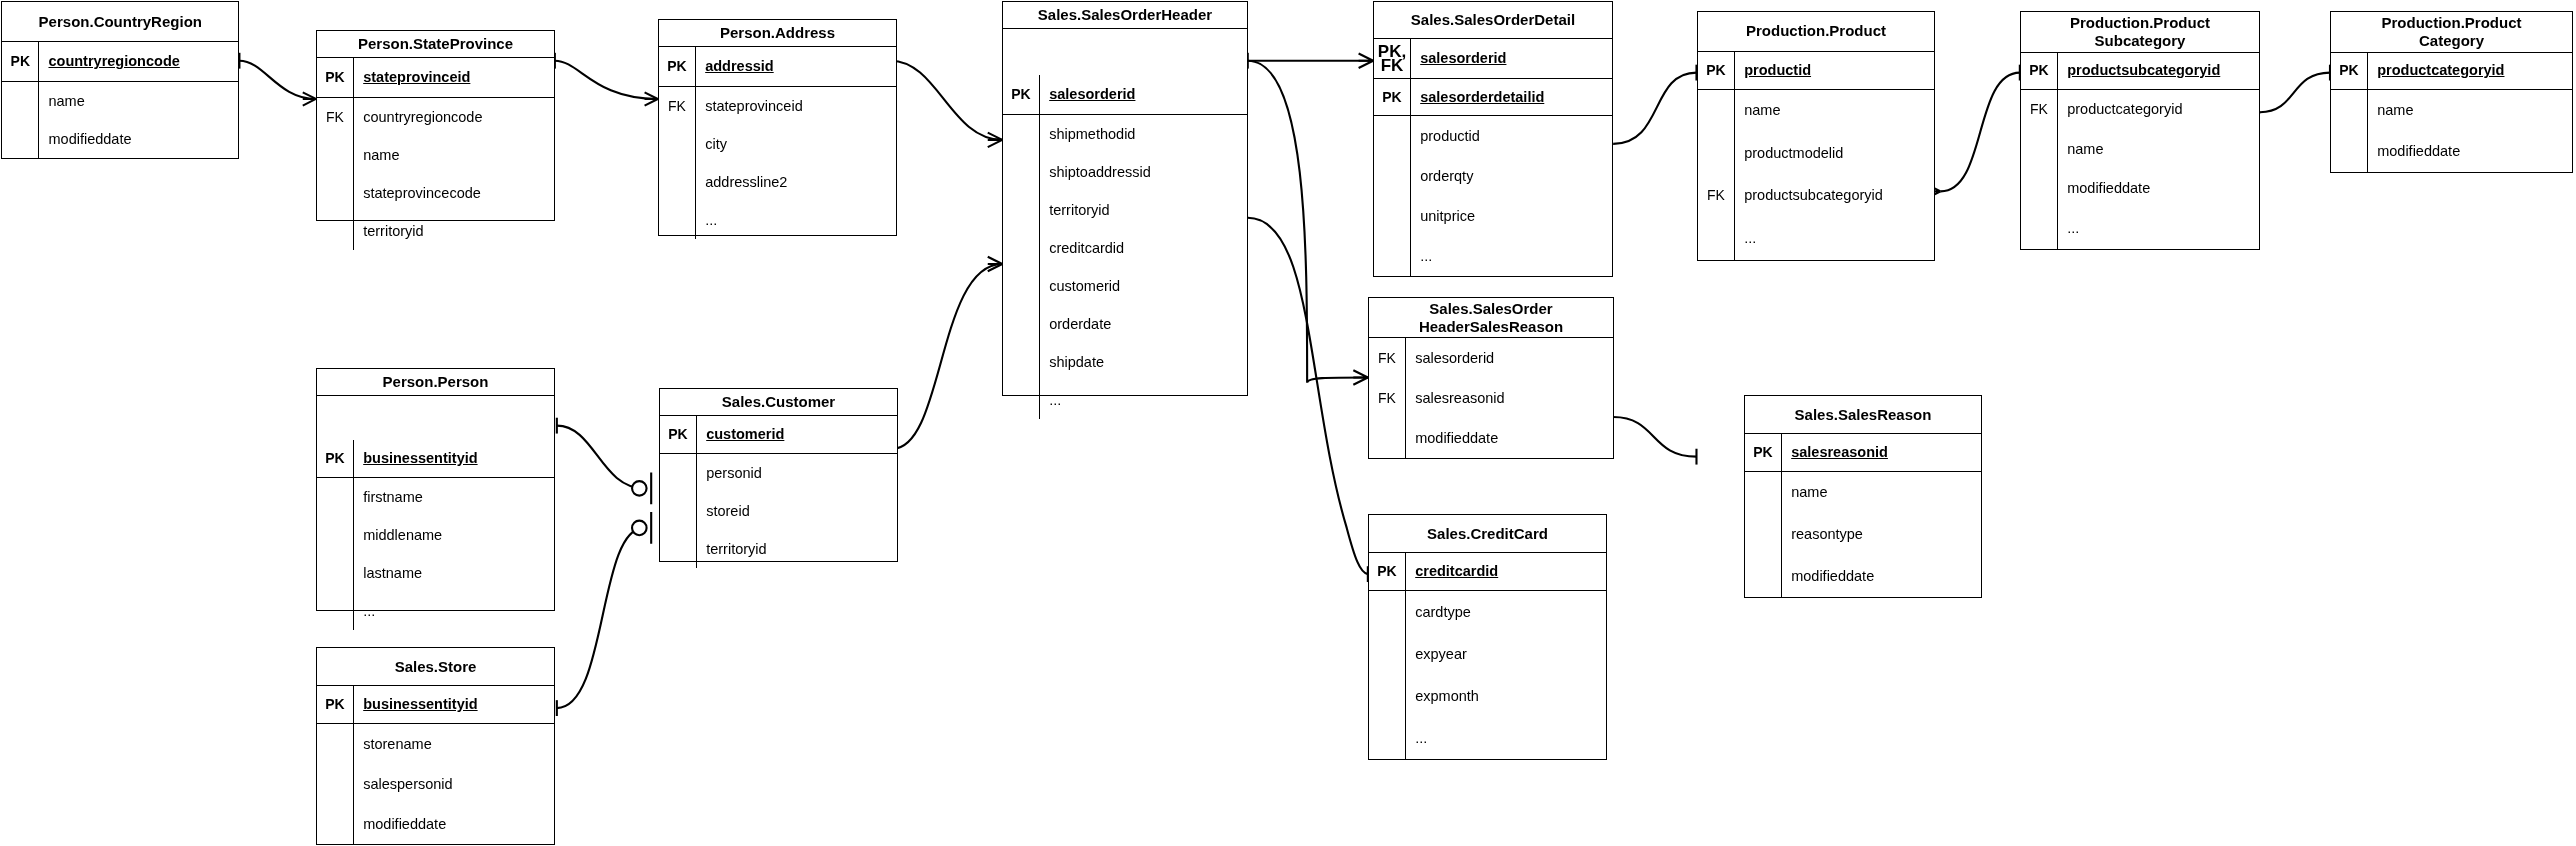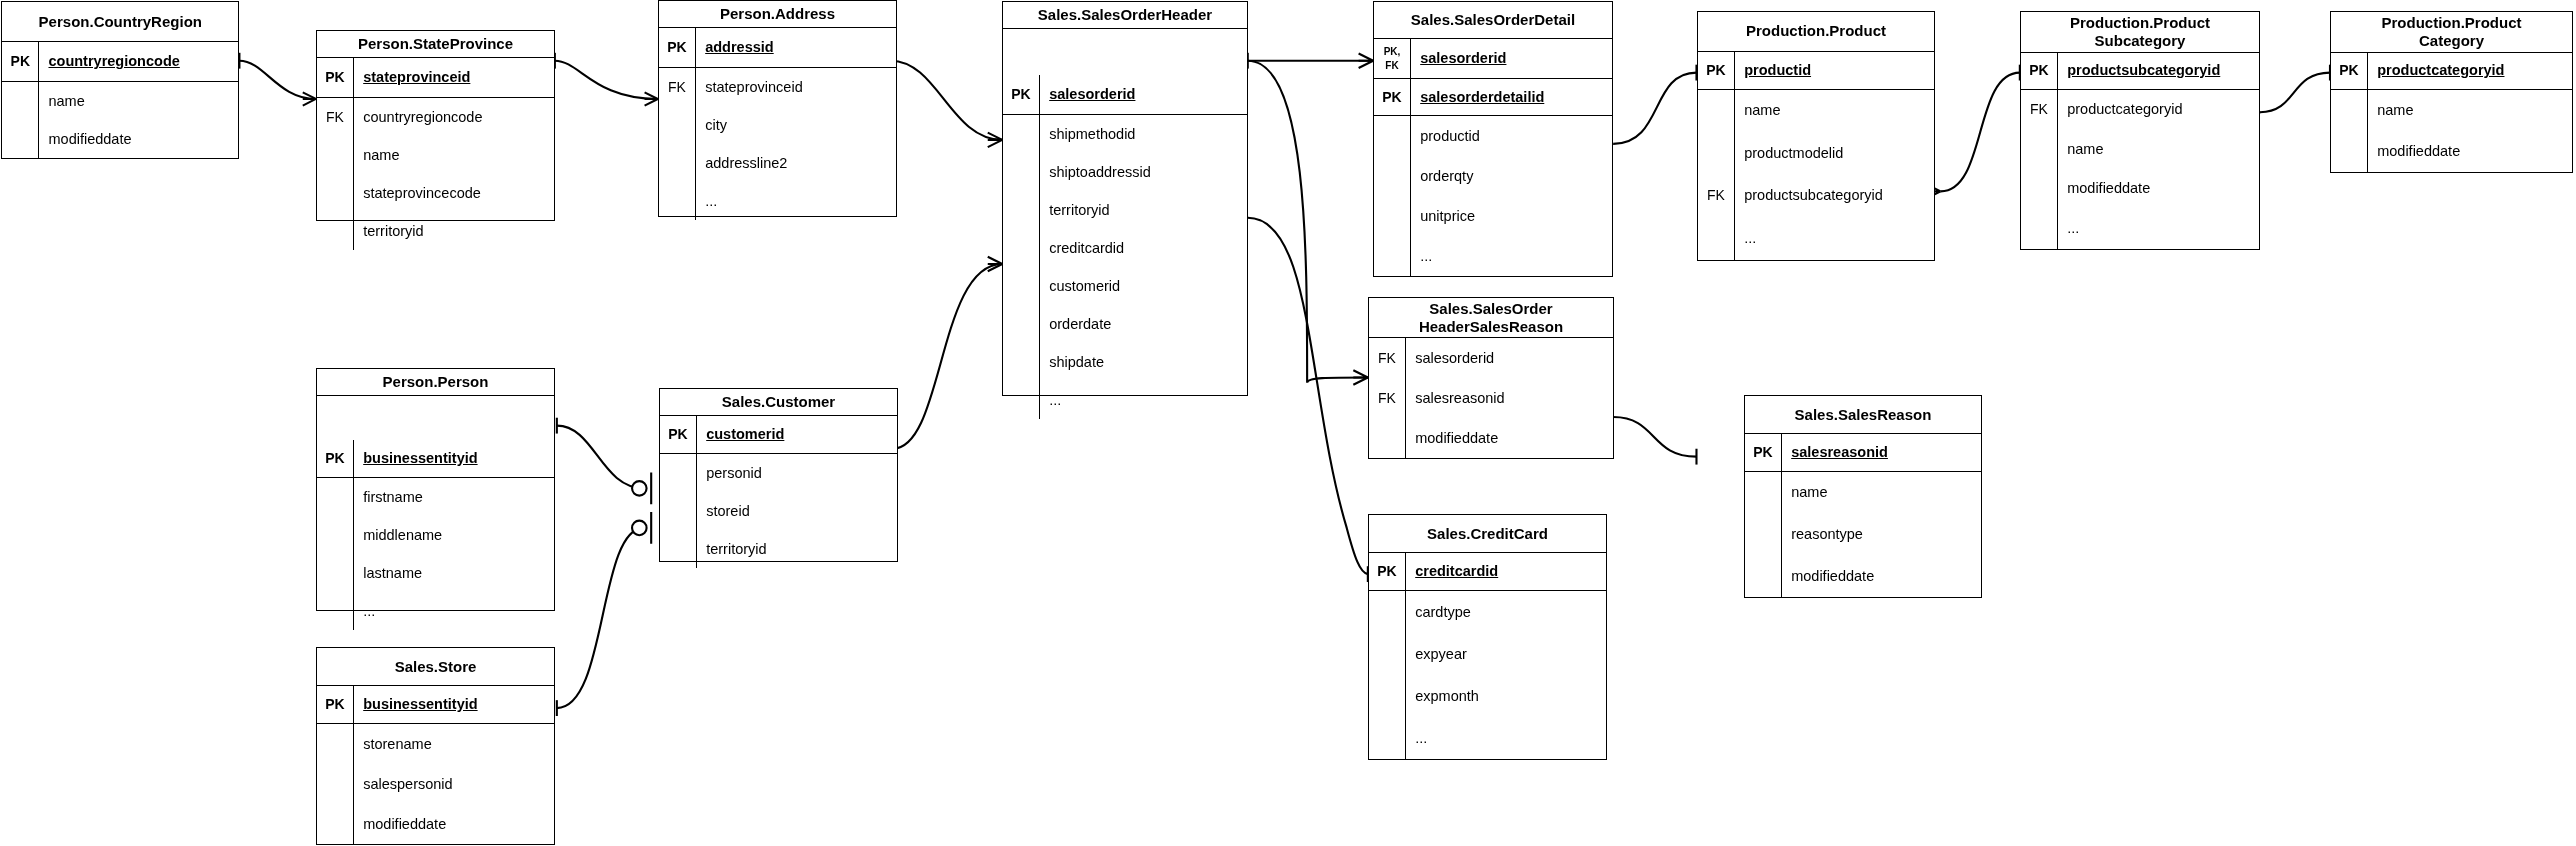--- a/index.html
+++ b/index.html
@@ -172,21 +172,21 @@
           <div class="namecell">stateprovincecode</div>
         </div>
         <div class="attr-row">
           <div class="keycell"></div>
           <div class="namecell">territoryid</div>
         </div>
       </div>
     </div>
   </div>
 
-  <div class="entity" style="left:658px;top:0;width:239px;height:217px;">
+  <div class="entity" style="left:658px;top:19px;width:239px;height:217px;">
     <div class="entity-title" style="height:41px;">Person.Address</div>
     <div class="rows">
       <div class="row pk-row" style="height:40px;">
         <div class="keycell bold">PK</div>
         <div class="namecell pk">addressid</div>
       </div>
       <div class="row attrs">
         <div class="attr-row">
           <div class="keycell">FK</div>
           <div class="namecell">stateprovinceid</div>
@@ -248,21 +248,21 @@
           <div class="namecell">...</div>
         </div>
       </div>
     </div>
   </div>
 
   <div class="entity" style="left:2080;left:1373px;top:1.3px;width:240px;height:276px;">
     <div class="entity-title" style="height:37px;">Sales.SalesOrderDetail</div>
     <div class="rows">
       <div class="row pk-row" style="height:40px;">
-        <div class="keycell bold" style="line-height:14px;font-size:10px;">PK,
+        <div class="keycell bold" style="line-height:14px;font-size:17px;">PK,
 FK</div>
         <div class="namecell pk">salesorderid</div>
       </div>
       <div class="row pk-row" style="height:37px;">
         <div class="keycell bold">PK</div>
         <div class="namecell pk">salesorderdetailid</div>
       </div>
       <div class="row attrs">
         <div class="attr-row">
           <div class="keycell"></div>

